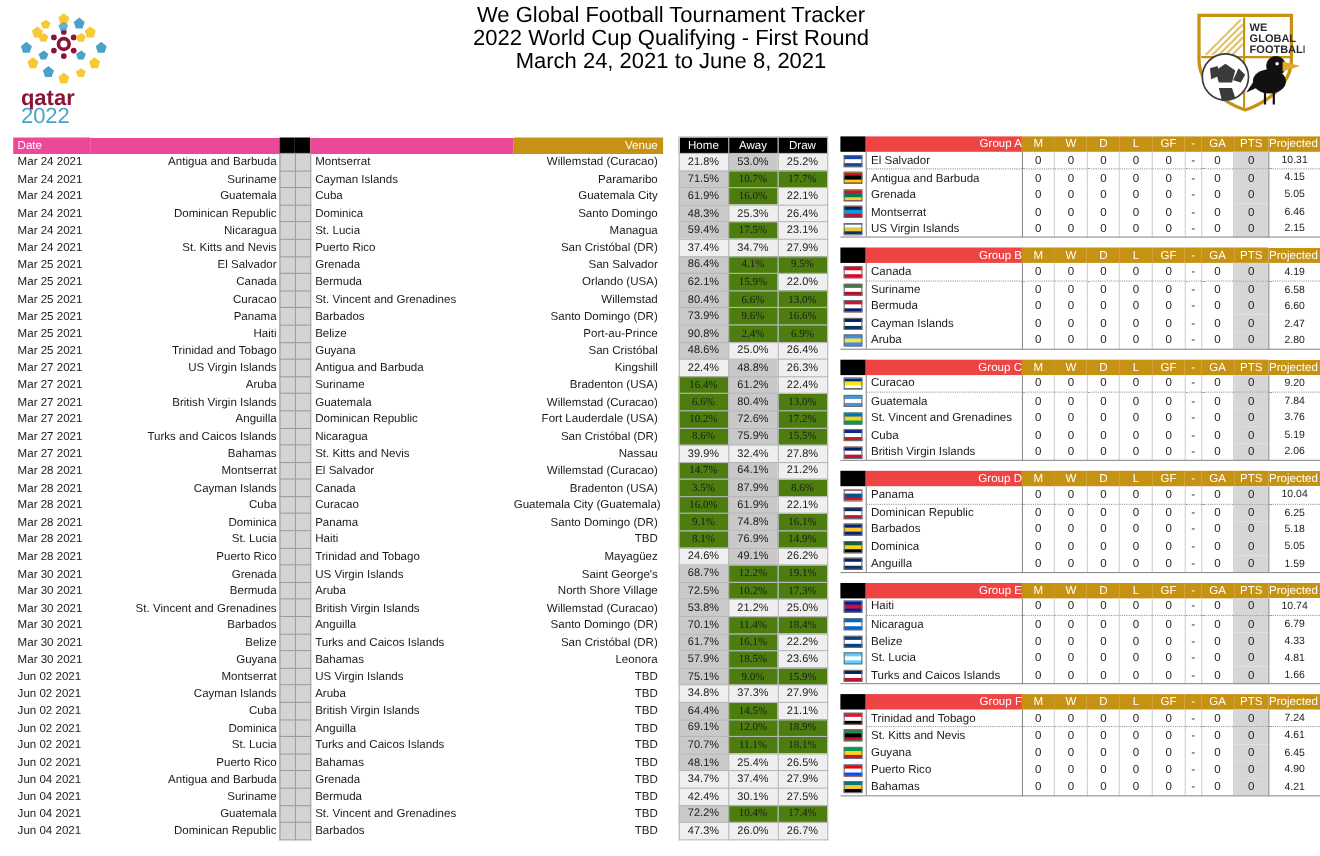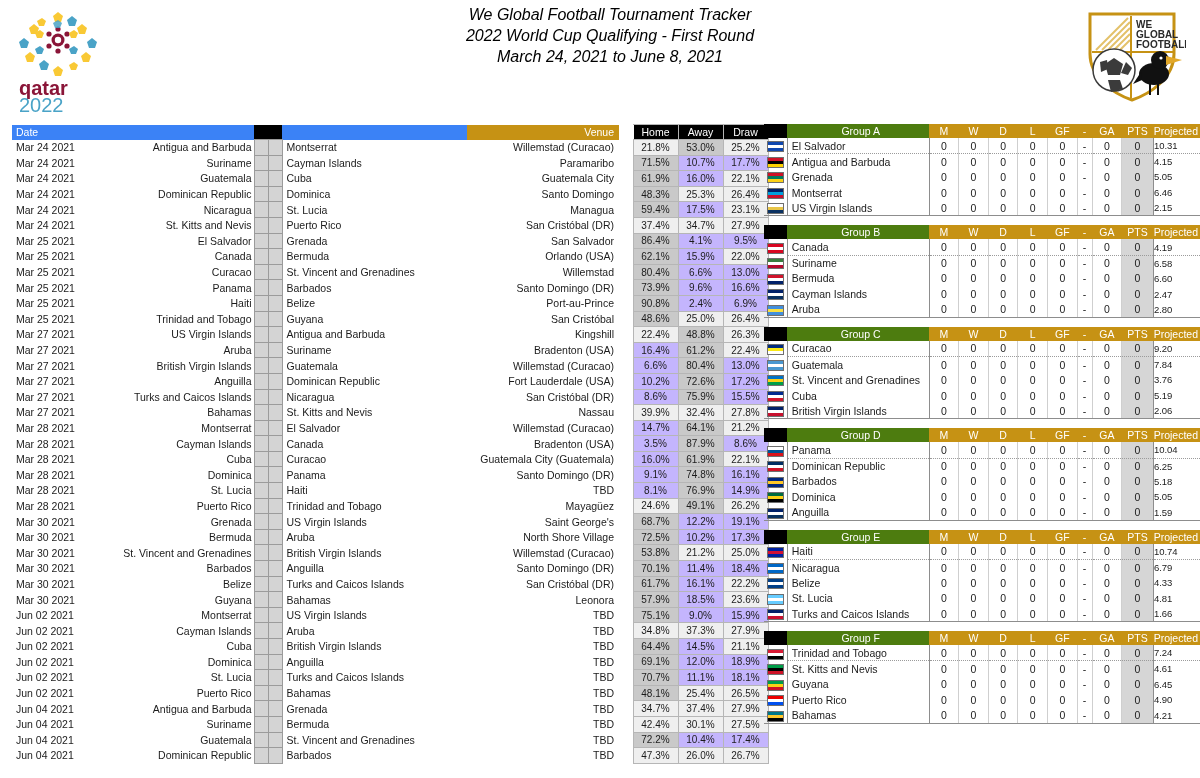--- a/index.html
+++ b/index.html
@@ -28,25 +28,24 @@
   }
   .wgf-logo {
     position: absolute; left: 1078px; top: 4px;
     width: 108px; height: 100px;
   }
   .titles {
     position: absolute; left: 180px; top: 4px; width: 860px;
     text-align: center;
   }
   .titles div {
-    font-size: 16px;
+    font-size: 20px;
     color: #000;
     line-height: 21px;
     white-space: nowrap;
-    font-style: italic;
   }
 
   
   .body-wrap {
     position: absolute;
     top: 118px; left: 0;
     width: 1200px; height: 660px;
     display: flex;
     align-items: flex-start;
   }
@@ -58,21 +57,21 @@
     border-collapse: collapse;
     width: 740px;
     table-layout: fixed;
     font-size: 10.5px;
     color: #1b1b1b;
   }
   table.sched td, table.sched th { padding: 0; }
 
   .sched thead th {
     height: 15px;
-    background: #3b82f6;
+    background: #ec4899;
     color: #ffffff;
     font-weight: normal;
     font-size: 10.5px;
     text-align: left;
     padding-left: 4px;
     vertical-align: middle;
   }
   .sched thead th.venue-h {
     background: #c69214;
     text-align: right;
@@ -90,29 +89,29 @@
 
   .sched tbody tr { height: 15.6px; }
   .c-date { width: 70px; padding-left: 4px !important; white-space: nowrap; }
   .c-home { width: 172px; text-align: right; padding-right: 2px !important; white-space: nowrap; overflow: hidden; }
   .c-sc {
     width: 14px;
     background: #d4d4d4;
     border: 1px solid #9b9b9b;
   }
   .c-away { width: 185px; padding-left: 4px !important; white-space: nowrap; overflow: hidden; }
-  .c-venue { width: 152px; text-align: right; padding-right: 5px !important; white-space: nowrap; }
+  .c-venue { width: 136px; text-align: right; padding-right: 5px !important; white-space: nowrap; }
   .c-gap { width: 14px; background: #fff; }
   .c-prob {
     width: 45px;
     text-align: center;
     border: 1px solid #b6b6b6;
     font-size: 10px;
   }
-  .pb-low { background: #c4b5fd; }
+  .pb-low { background: #4d7c0f; font-family: Liberation Serif, serif; }
   .pb-mid { background: #efefef; }
   .pb-hi  { background: #c9c9c9; }
 
   
   .group-block { margin-bottom: 9px; }
   table.grp {
     border-collapse: collapse;
     width: 436px;
     table-layout: fixed;
     font-size: 10.5px;
@@ -120,42 +119,42 @@
   }
   table.grp td, table.grp th { padding: 0; }
   .grp thead th {
     height: 14px;
     font-weight: normal;
     font-size: 10.5px;
     color: #ffffff;
     vertical-align: middle;
   }
   .grp th.g-flagh { background: #000000; width: 22px; }
-  .grp th.g-nameh { background: #4d7c0f; text-align: center; padding-left: 5px !important; width: 134px; }
+  .grp th.g-nameh { background: #ef4444; text-align: right; padding-left: 5px !important; width: 134px; }
   .grp th.g-stat  { background: #c69214; text-align: center; width: 28px; }
   .grp th.g-dash  { background: #c69214; text-align: center; width: 14px; }
   .grp th.g-pts   { background: #c69214; text-align: center; width: 30px; }
   .grp th.g-proj  { background: #c69214; text-align: right; padding-right: 2px !important; width: 44px; overflow:hidden;}
 
   .grp tbody tr { height: 15.6px; }
   .grp td.g-flag { width: 22px; text-align: center; vertical-align: middle; }
   .grp td.g-name {
     width: 134px; padding-left: 4px !important; white-space: nowrap;
     border-left: 1px solid #8d8d8d; border-right: 1px solid #8d8d8d;
   }
   .grp td.g-num {
     width: 28px; text-align: center;
     border-right: 1px solid #cfcfcf;
   }
   .grp td.g-dashc { width: 14px; text-align: center; border-right: 1px solid #cfcfcf; }
   .grp td.g-ptsc {
     width: 30px; text-align: center; background: #d6d6d6;
     border-right: 1px solid #8d8d8d; border-left:1px solid #8d8d8d;
   }
-  .grp td.g-projc { width: 44px; text-align: left; font-size: 9.5px; }
+  .grp td.g-projc { width: 44px; text-align: center; font-size: 9.5px; }
   .grp tbody tr.first-row td.g-name,
   .grp tbody tr.first-row td.g-num,
   .grp tbody tr.first-row td.g-dashc,
   .grp tbody tr.first-row td.g-ptsc,
   .grp tbody tr.first-row td.g-projc { border-bottom: 1px dotted #9b9b9b; }
   .grp tbody tr.last-row td { border-bottom: 1px solid #8d8d8d; }
 
   .flag {
     display: inline-block;
     width: 17px; height: 11px;

